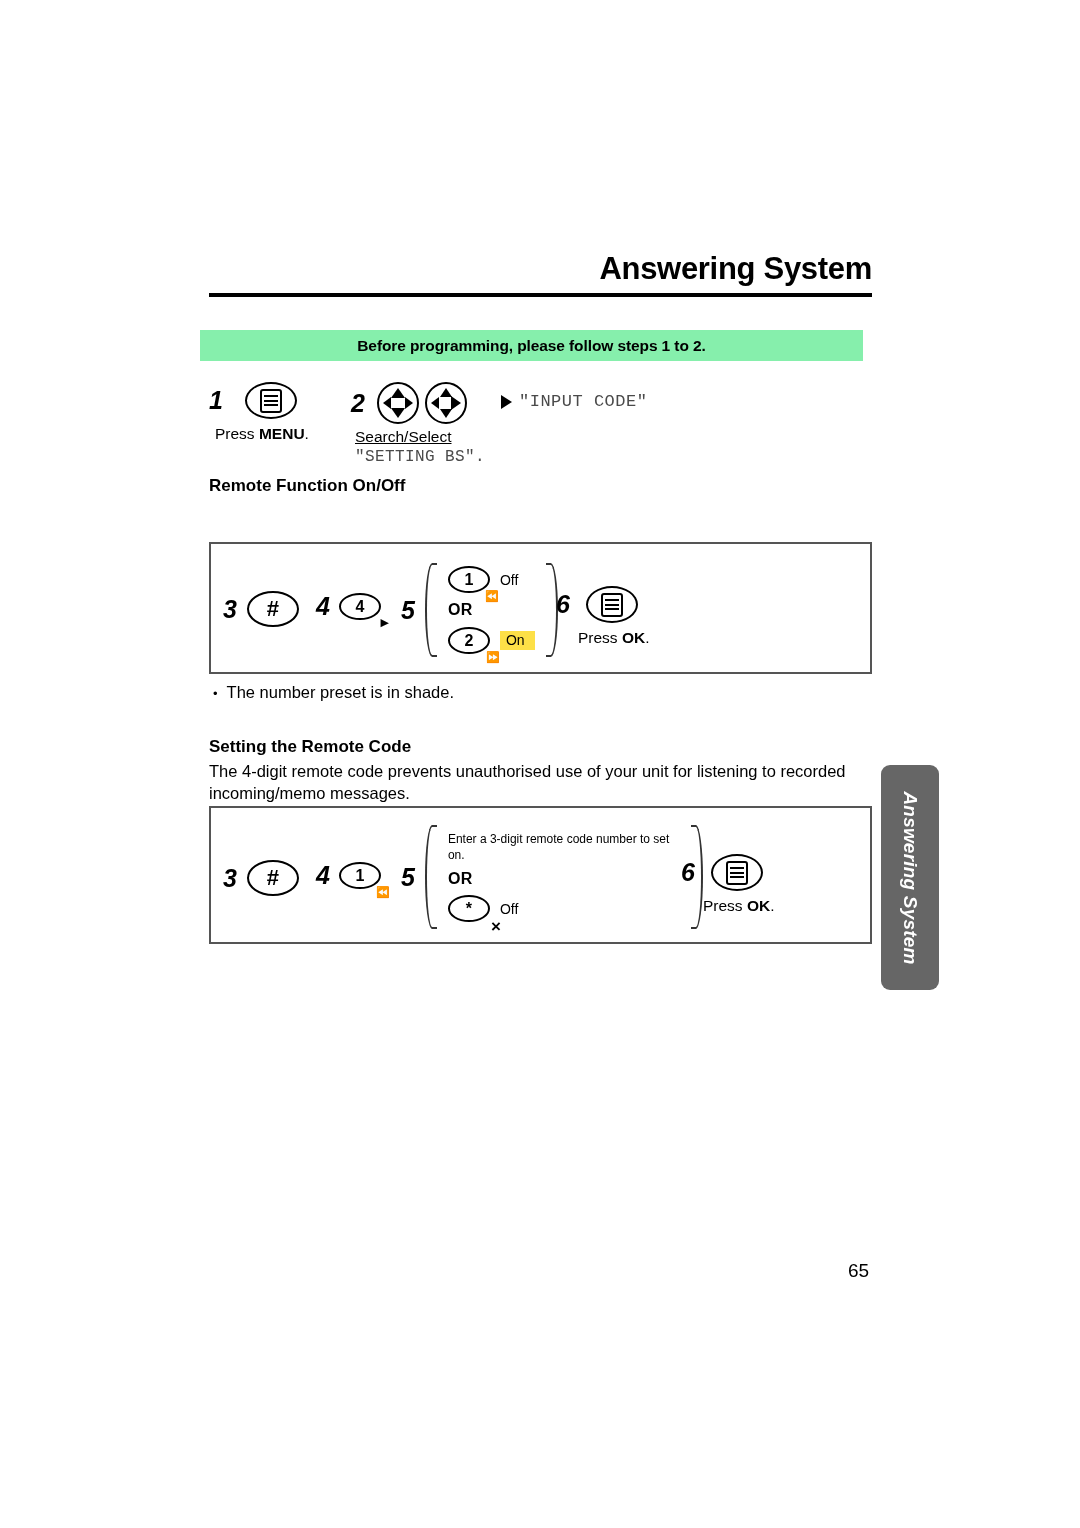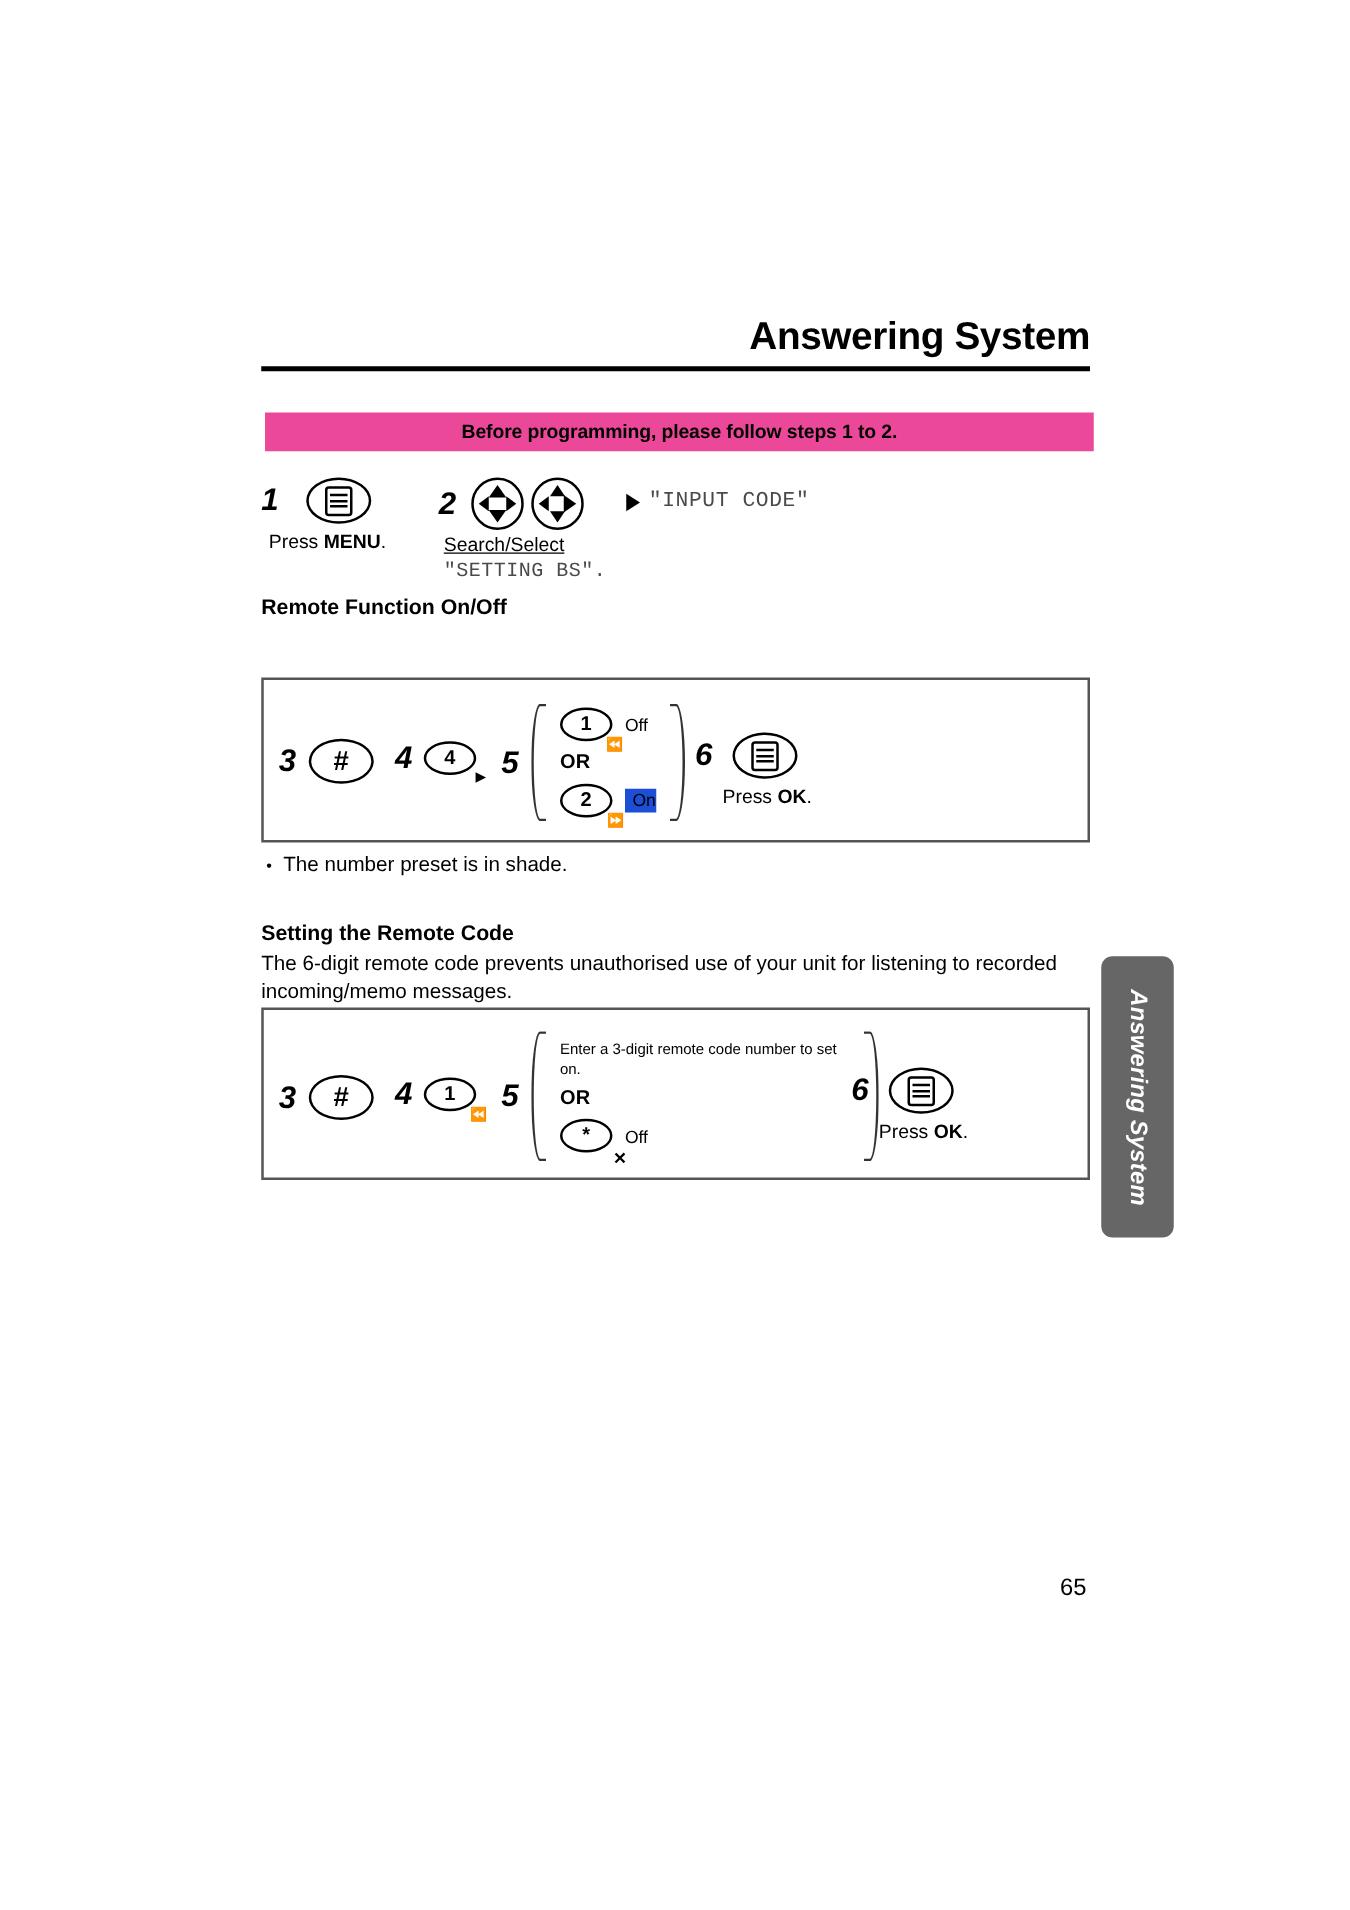--- a/index.html
+++ b/index.html
@@ -37,25 +37,25 @@
   }
   .header-rule {
     margin-top: 7px;
     border-bottom: 4px solid #000;
     width: 100%;
   }
 
   
   .notice-banner {
     position: absolute;
-    left: 212px;
+    left: 200px;
     top: 330px;
     width: 663px;
     height: 31px;
-    background: #ec4899;
+    background: #86efac;
     display: flex;
     align-items: center;
     justify-content: center;
   }
   .notice-banner-text {
     font-size: 15.5px;
     font-weight: bold;
     color: #000;
     letter-spacing: -0.1px;
   }
@@ -298,22 +298,22 @@
   .opt-row {
     display: flex;
     align-items: center;
     gap: 10px;
   }
   .opt-label {
     font-size: 14px;
     color: #000;
   }
   .opt-label.shaded {
-    background: #1d4ed8;
-    padding: 1px 0 2px 6px;
+    background: #fde047;
+    padding: 1px 10px 2px 6px;
   }
   .note-text {
     font-size: 12px;
     line-height: 1.3;
     color: #000;
   }
 
   
   .bullet-note {
     position: absolute;
@@ -501,21 +501,21 @@
 
     </div>
   </div>
 
   <div class="bullet-note" style="top:683px;">
     <span class="bullet-dot">•</span>
     <span>The number preset is in shade.</span>
   </div>
 
   <div class="sec-head" style="top:737px;">Setting the Remote Code</div>
-  <div class="sec-body" style="top:761px;">The 6-digit remote code prevents unauthorised use of your unit for listening to recorded incoming/memo messages.</div>
+  <div class="sec-body" style="top:761px;">The 4-digit remote code prevents unauthorised use of your unit for listening to recorded incoming/memo messages.</div>
 
   <div class="diagram-box" style="top:806px; height:138px;">
     <div class="dbox-inner">
 
       <div style="position:absolute; left:12px; top:52px;">
         <div class="inline-row" style="gap:10px;">
           <span class="step-num">3</span>
           <span class="key-wrap">
             <span class="key-oval big">
                 <span class="glyph">#</span>

